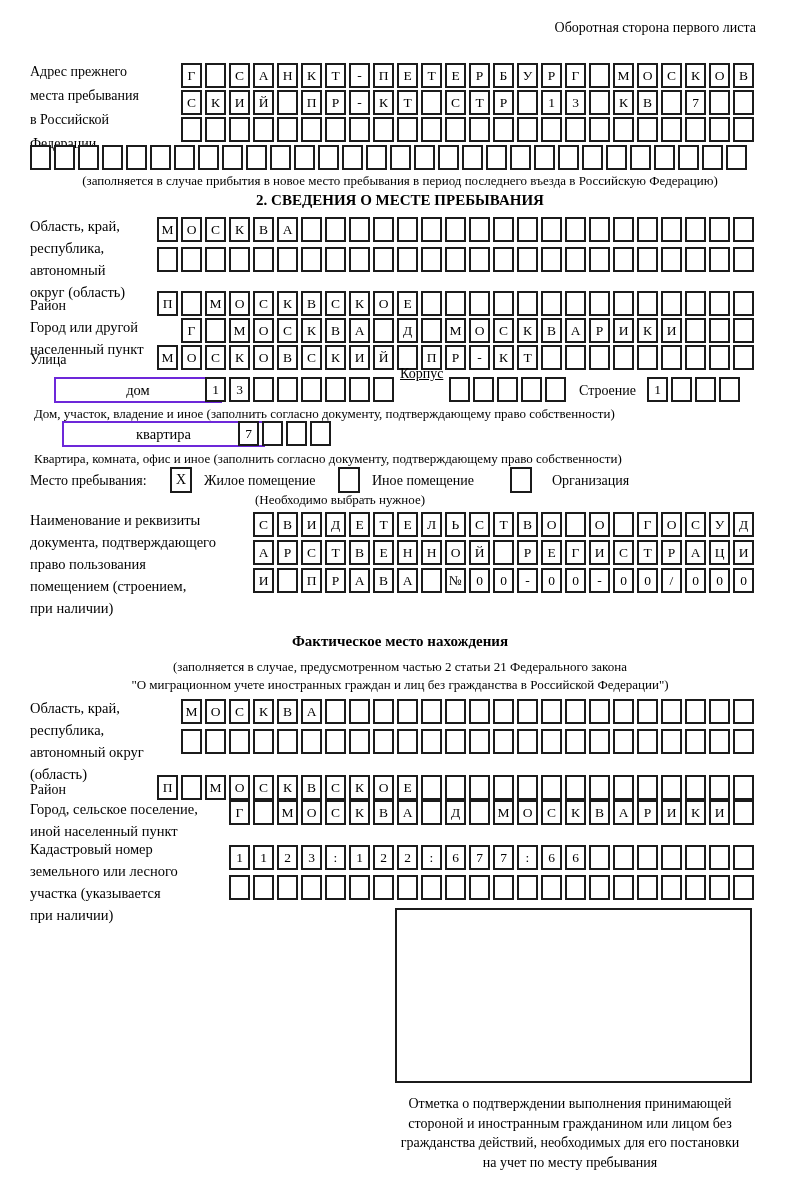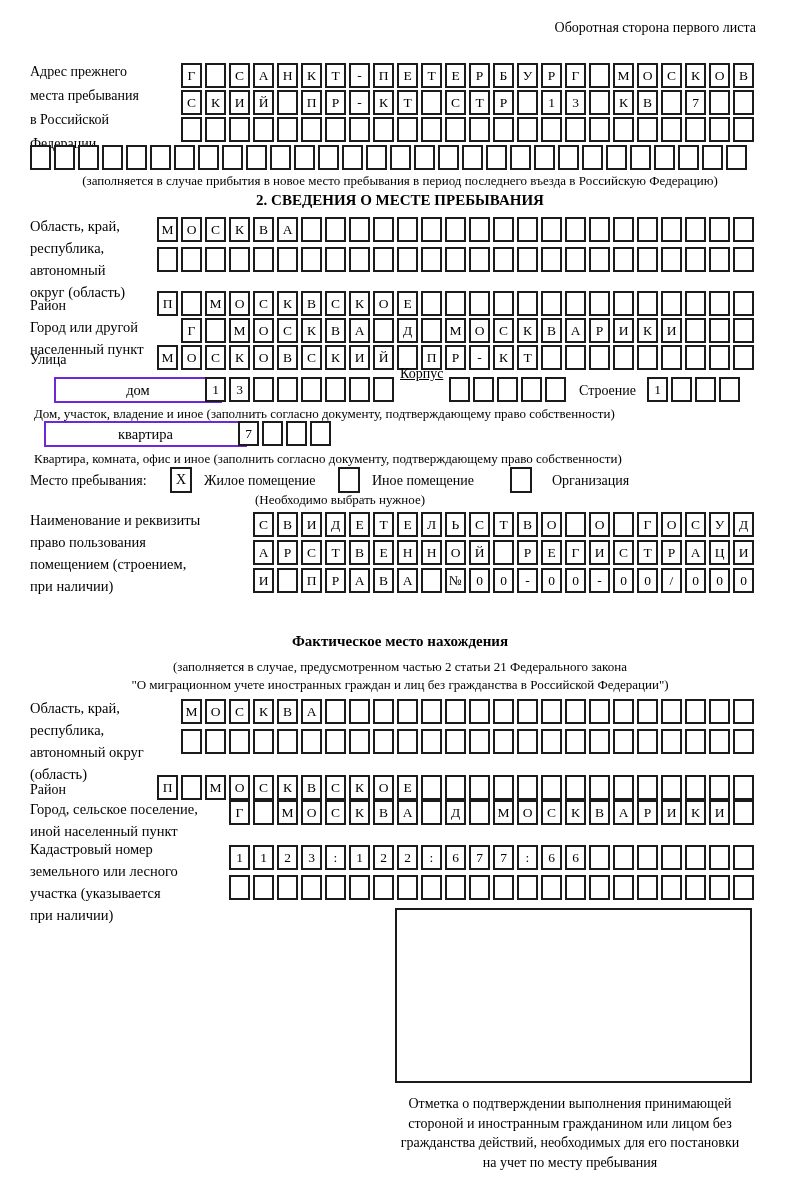--- a/index.html
+++ b/index.html
@@ -315,40 +315,41 @@
   </div>
 <div class="abs lbl" style="left:579px;top:379px;">Строение</div>
 <div class="cellrow" style="left:647px;top:377px;">
     <div class="cell">1</div>
     <div class="cell"></div>
     <div class="cell"></div>
     <div class="cell"></div>
   </div>
 <div class="abs caption" style="left:34px;top:406px;">Дом, участок, владение и иное (заполнить согласно документу, подтверждающему право собственности)</div>
 
-<div class="widebox" style="left:20px;top:421px;width:199px;">квартира</div>
+<div class="widebox" style="left:38px;top:421px;width:199px;">квартира</div>
 <div class="cellrow" style="left:238px;top:421px;">
     <div class="cell">7</div>
     <div class="cell"></div>
     <div class="cell"></div>
     <div class="cell"></div>
   </div>
 <div class="abs caption" style="left:34px;top:451px;">Квартира, комната, офис и иное (заполнить согласно документу, подтверждающему право собственности)</div>
 
 <div class="abs lbl" style="left:30px;top:469px;">Место пребывания:</div>
 <div class="checkbox" style="left:170px;top:467px;">X</div>
 <div class="abs lbl" style="left:204px;top:469px;">Жилое помещение</div>
 <div class="checkbox" style="left:338px;top:467px;"></div>
 <div class="abs lbl" style="left:372px;top:469px;">Иное помещение</div>
 <div class="checkbox" style="left:510px;top:467px;"></div>
 <div class="abs lbl" style="left:552px;top:469px;">Организация</div>
 <div class="abs caption" style="left:180px;top:492px;width:320px;text-align:center;">(Необходимо выбрать нужное)</div>
 
 <div class="abs lbl-tight" style="left:30px;top:509px;width:220px;">
   <div>Наименование и реквизиты</div>
+  <div>документа, подтверждающего</div>
   <div>право пользования</div>
   <div>помещением (строением,</div>
   <div>при наличии)</div>
 </div>
 <div class="cellrow" style="left:253px;top:512px;">
     <div class="cell">С</div>
     <div class="cell">В</div>
     <div class="cell">И</div>
     <div class="cell">Д</div>
     <div class="cell">Е</div>

